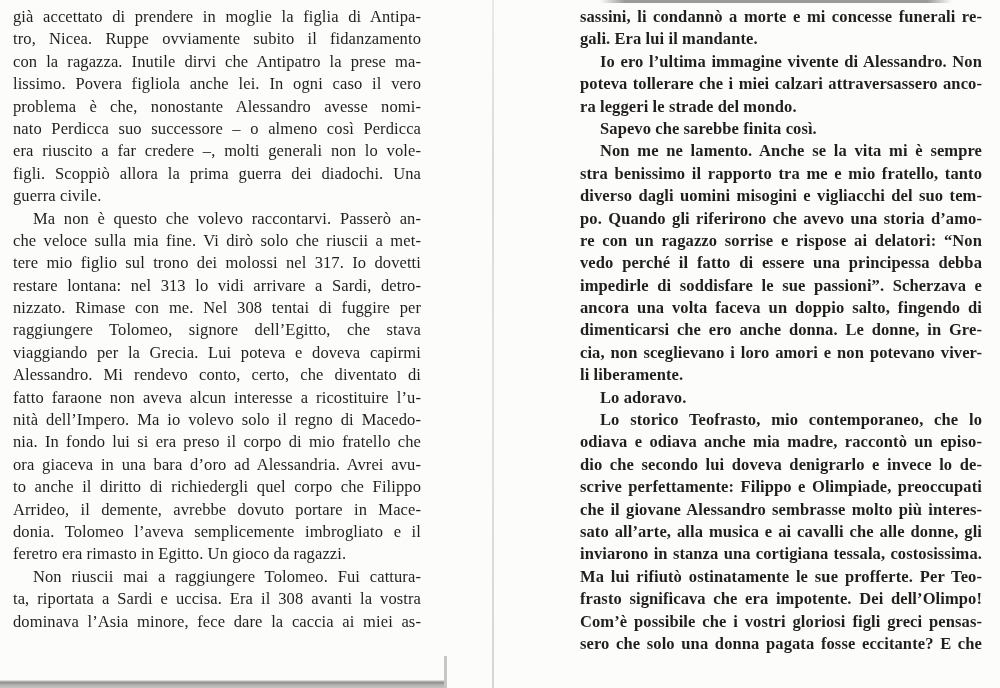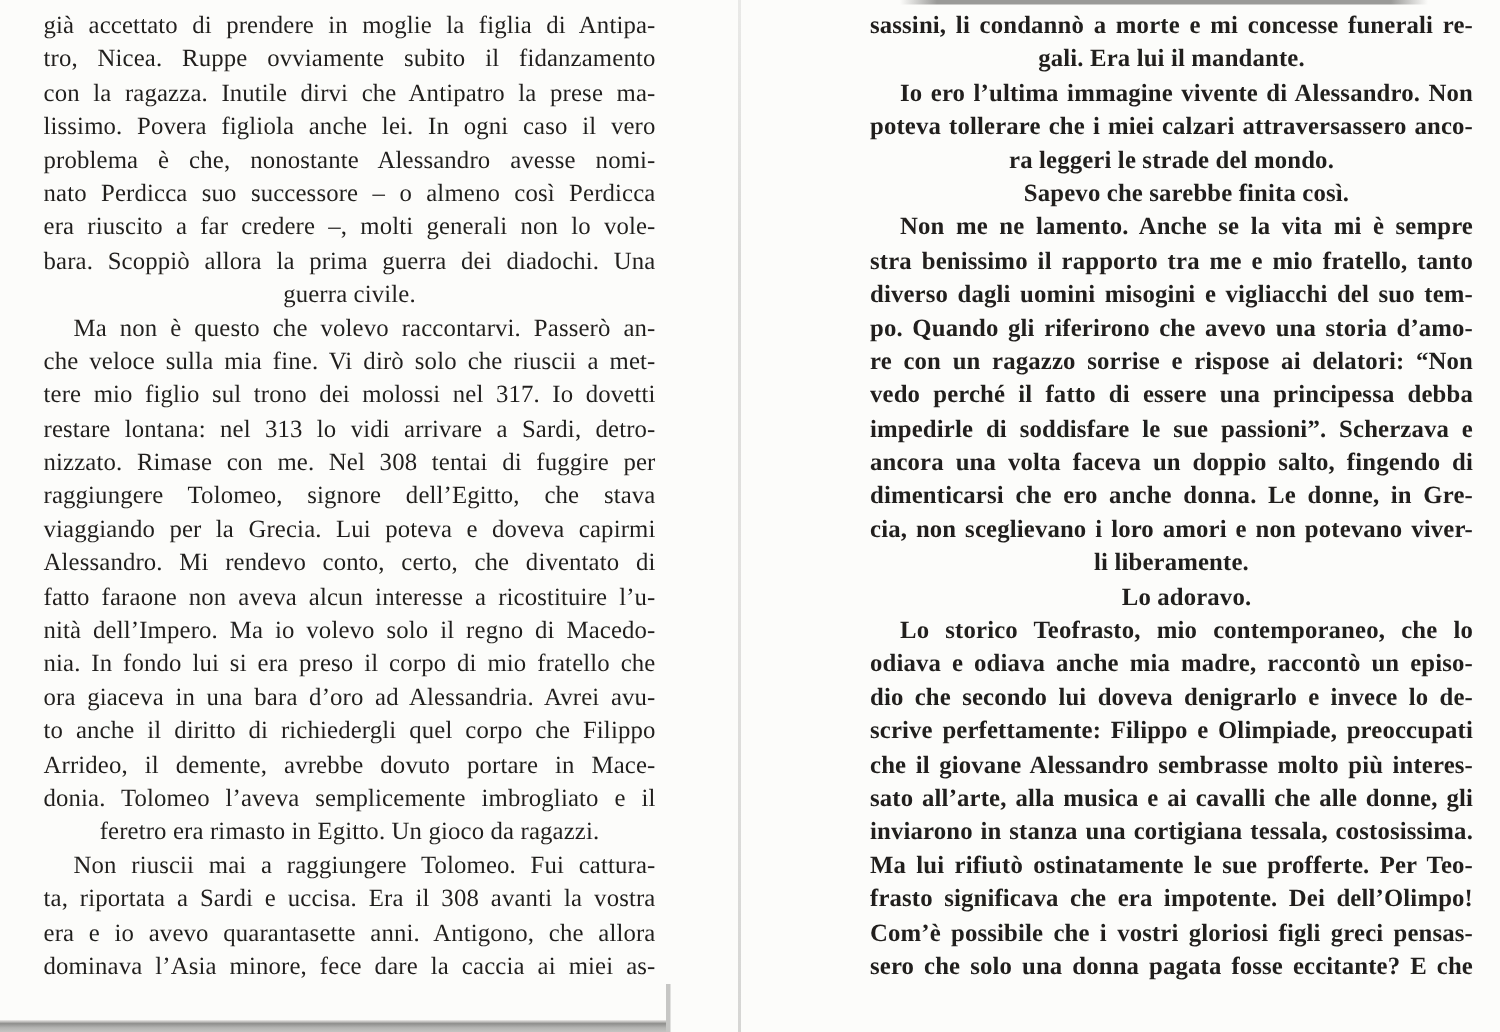--- a/index.html
+++ b/index.html
@@ -15,30 +15,30 @@
     font-family: "Liberation Serif", "DejaVu Serif", serif;
   }
   .column {
     position: absolute;
     top: 6px;
     font-size: 16.5px;
     line-height: 22.4px;
     color: var(--ink, #211f1d);
     letter-spacing: 0.1px;
   }
-  #left-col  { left: 29px;  width: 408px; }
+  #left-col  { left: 13px;  width: 408px; }
   #right-col { left: 580px; width: 402px; font-weight: bold; }
   .line {
     height: 22.4px;
     overflow: hidden;
     text-align: justify;
     text-align-last: justify;
   }
   .line.end {
-    text-align: center;
+    text-align: left;
     text-align-last: auto;
   }
   .line.indent { padding-left: 20px; }
 
   
   .gutter-line {
     position: absolute;
     left: 492px; top: 0;
     width: 2px; height: 688px;
     background: linear-gradient(180deg,
@@ -75,41 +75,40 @@
 
 <div>
   <div id="left-col" class="column">
       <div class="line">già accettato di prendere in moglie la figlia di Antipa-</div>
       <div class="line">tro, Nicea. Ruppe ovviamente subito il fidanzamento</div>
       <div class="line">con la ragazza. Inutile dirvi che Antipatro la prese ma-</div>
       <div class="line">lissimo. Povera figliola anche lei. In ogni caso il vero</div>
       <div class="line">problema è che, nonostante Alessandro avesse nomi-</div>
       <div class="line">nato Perdicca suo successore – o almeno così Perdicca</div>
       <div class="line">era riuscito a far credere –, molti generali non lo vole-</div>
-      <div class="line">bara. Scoppiò allora la prima guerra dei diadochi. Una</div>
+      <div class="line">figli. Scoppiò allora la prima guerra dei diadochi. Una</div>
       <div class="line end">guerra civile.</div>
       <div class="line indent">Ma non è questo che volevo raccontarvi. Passerò an-</div>
       <div class="line">che veloce sulla mia fine. Vi dirò solo che riuscii a met-</div>
       <div class="line">tere mio figlio sul trono dei molossi nel 317. Io dovetti</div>
       <div class="line">restare lontana: nel 313 lo vidi arrivare a Sardi, detro-</div>
       <div class="line">nizzato. Rimase con me. Nel 308 tentai di fuggire per</div>
       <div class="line">raggiungere Tolomeo, signore dell’Egitto, che stava</div>
       <div class="line">viaggiando per la Grecia. Lui poteva e doveva capirmi</div>
       <div class="line">Alessandro. Mi rendevo conto, certo, che diventato di</div>
       <div class="line">fatto faraone non aveva alcun interesse a ricostituire l’u-</div>
       <div class="line">nità dell’Impero. Ma io volevo solo il regno di Macedo-</div>
       <div class="line">nia. In fondo lui si era preso il corpo di mio fratello che</div>
       <div class="line">ora giaceva in una bara d’oro ad Alessandria. Avrei avu-</div>
       <div class="line">to anche il diritto di richiedergli quel corpo che Filippo</div>
       <div class="line">Arrideo, il demente, avrebbe dovuto portare in Mace-</div>
       <div class="line">donia. Tolomeo l’aveva semplicemente imbrogliato e il</div>
       <div class="line end">feretro era rimasto in Egitto. Un gioco da ragazzi.</div>
       <div class="line indent">Non riuscii mai a raggiungere Tolomeo. Fui cattura-</div>
       <div class="line">ta, riportata a Sardi e uccisa. Era il 308 avanti la vostra</div>
-      <div class="line">era e io avevo quarantasette anni. Antigono, che allora</div>
       <div class="line">dominava l’Asia minore, fece dare la caccia ai miei as-</div>
     </div>
 
   <div id="right-col" class="column">
       <div class="line">sassini, li condannò a morte e mi concesse funerali re-</div>
       <div class="line end">gali. Era lui il mandante.</div>
       <div class="line indent">Io ero l’ultima immagine vivente di Alessandro. Non</div>
       <div class="line">poteva tollerare che i miei calzari attraversassero anco-</div>
       <div class="line end">ra leggeri le strade del mondo.</div>
       <div class="line indent end">Sapevo che sarebbe finita così.</div>

